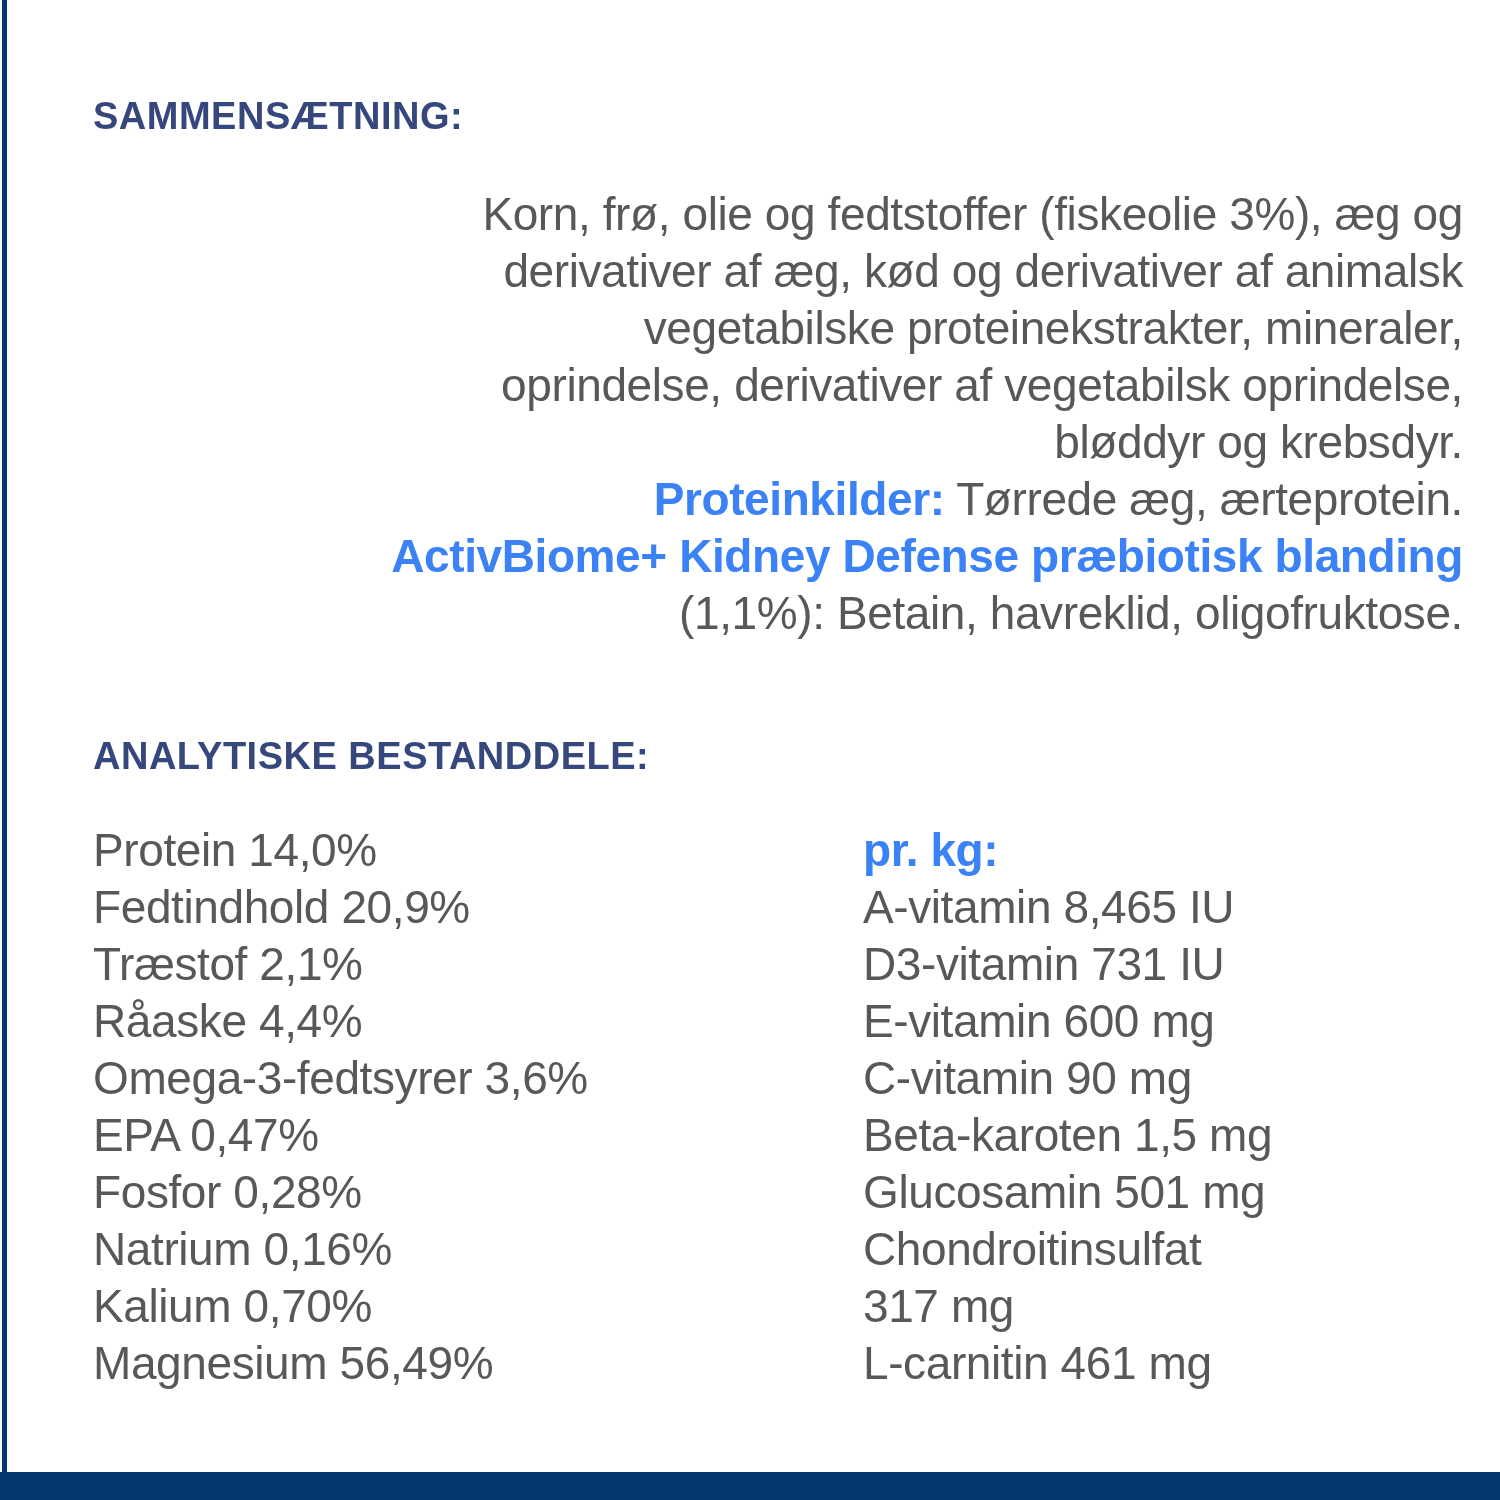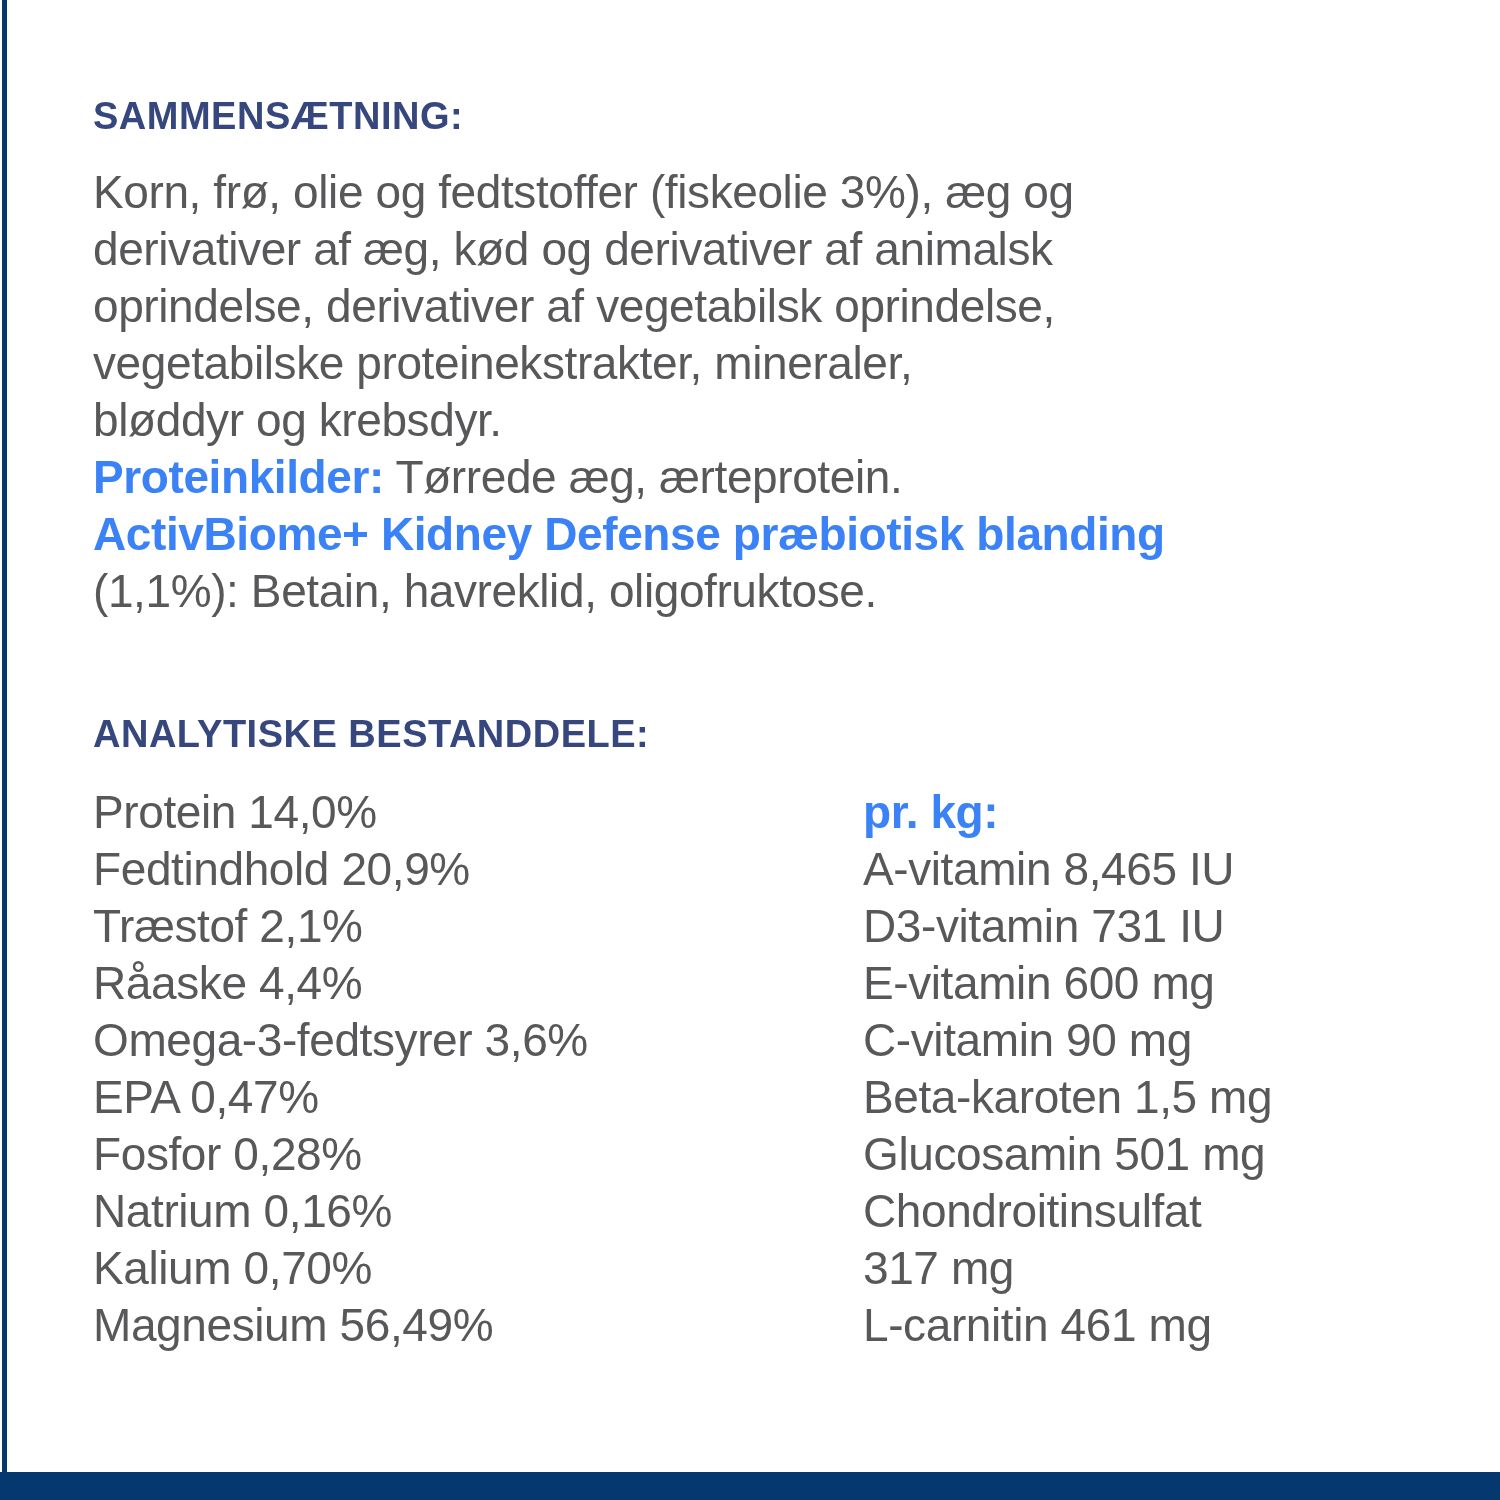--- a/index.html
+++ b/index.html
@@ -39,39 +39,40 @@
   }
   .section-heading {
     margin: 0;
     font-size: 38px;
     line-height: 60px;
     font-weight: bold;
     letter-spacing: 0.5px;
     color: #36477d;
   }
   .body-text {
-    margin-top: 18px;
+    margin-top: 40px;
     font-size: 46px;
     line-height: 57px;
     letter-spacing: -0.4px;
     color: #58585a;
+    text-align: right;
   }
   .body-line {
     white-space: nowrap;
   }
   .bold-gray {
     font-weight: bold;
     color: #3b82f6;
   }
   .analytical-heading {
     margin-top: 84px;
   }
   .columns {
     display: flex;
-    margin-top: 20px;
+    margin-top: 36px;
     font-size: 46px;
     line-height: 57px;
     letter-spacing: -0.4px;
   }
   .col-left {
     width: 770px;
     flex: 0 0 770px;
   }
   .col-right {
     flex: 1 1 auto;
@@ -88,22 +89,22 @@
 
 <div class="content">
 
   <h1 class="section-heading">SAMMENSÆTNING:</h1>
 
   <div class="body-text">
     <div>
 
     <div class="body-line">Korn, frø, olie og fedtstoffer (fiskeolie 3%), æg og</div>
         <div class="body-line">derivativer af æg, kød og derivativer af animalsk</div>
+        <div class="body-line">vegetabilske proteinekstrakter, mineraler,</div>
         <div class="body-line">oprindelse, derivativer af vegetabilsk oprindelse,</div>
-        <div class="body-line">vegetabilske proteinekstrakter, mineraler,</div>
         <div class="body-line">bløddyr og krebsdyr.</div>
       </div>
     <div class="body-line"><span class="bold-gray">Proteinkilder:</span><span> Tørrede æg, ærteprotein.</span></div>
     <div class="body-line bold-gray">ActivBiome+ Kidney Defense præbiotisk blanding</div>
     <div class="body-line">(1,1%): Betain, havreklid, oligofruktose.</div>
   </div>
 
   <h1 class="section-heading analytical-heading">ANALYTISKE BESTANDDELE:</h1>
 
   <div class="columns">

